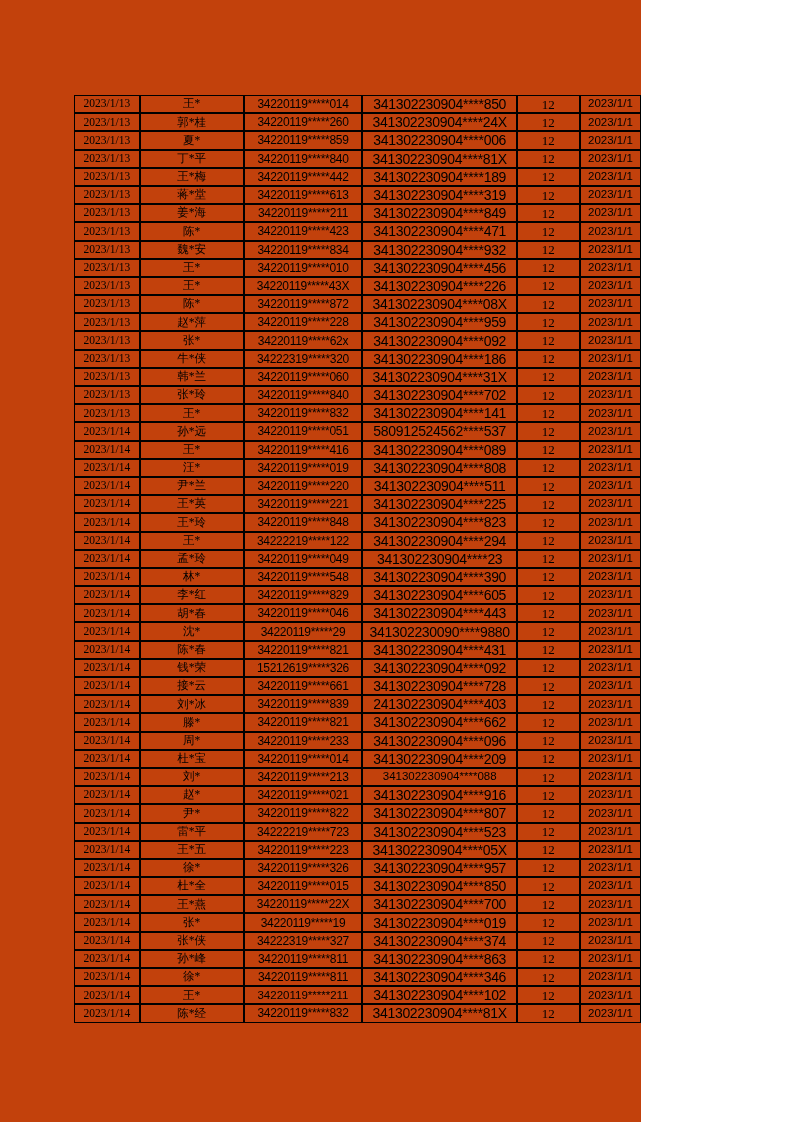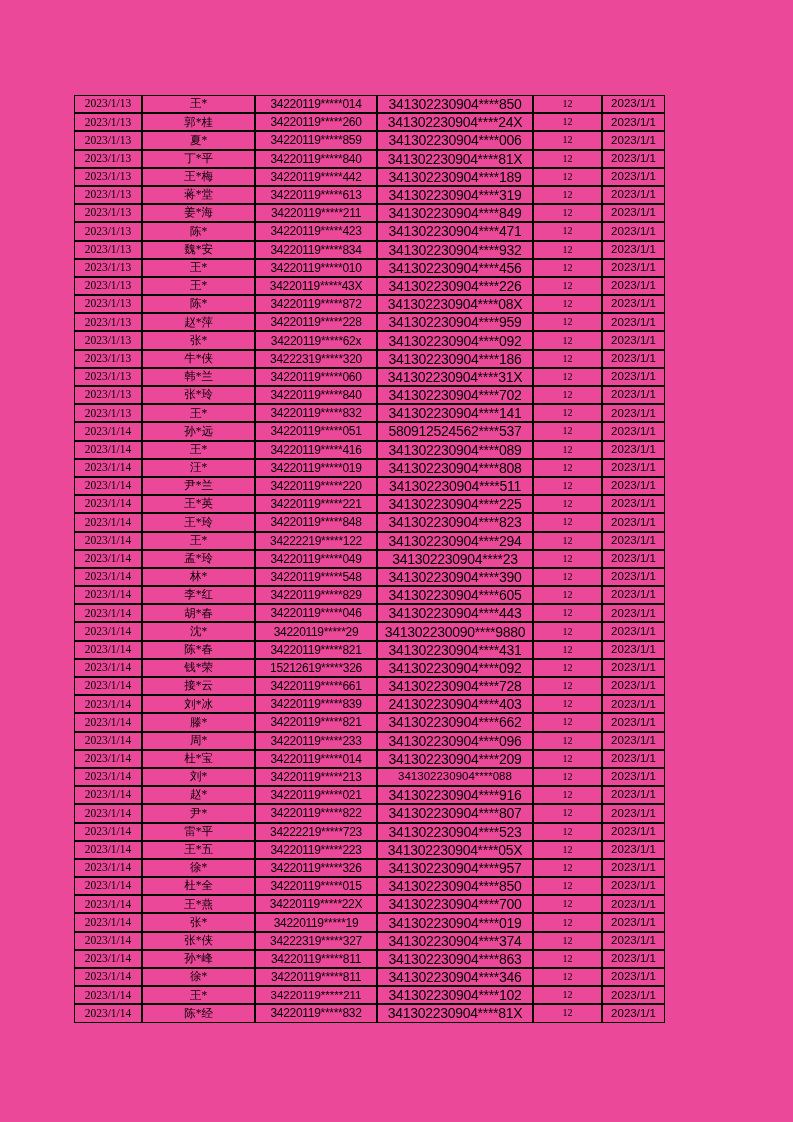--- a/index.html
+++ b/index.html
@@ -5,23 +5,23 @@
   html, body {
     margin: 0;
     padding: 0;
     background: #ffffff;
     width: 793px;
     height: 1122px;
     overflow: hidden;
   }
   .page {
     position: relative;
-    width: 793px;
+    width: 641px;
     height: 1122px;
-    background: #ec4899;
+    background: #c2410c;
   }
   table.records {
     position: absolute;
     left: 74px;
     top: 95px;
     border-collapse: separate;
     border-spacing: 0;
     table-layout: fixed;
     color: #000000;
   }
@@ -33,21 +33,21 @@
     vertical-align: middle;
     white-space: nowrap;
     overflow: hidden;
     line-height: 1;
   }
   
   td.col0 { font-family: "Liberation Serif", serif; font-size: 11.5px; }
   td.col1 { font-family: "Liberation Serif", serif; font-size: 11.5px; }
   td.col2 { font-family: "Liberation Sans", sans-serif; font-size: 12px; letter-spacing: -0.3px; }
   td.col3 { font-family: "Liberation Sans", sans-serif; font-size: 14px; letter-spacing: -0.3px; }
-  td.col4 { font-family: "Liberation Serif", serif; font-size: 10px; margin-left: 12px; }
+  td.col4 { font-family: "Liberation Serif", serif; font-size: 13px; margin-left: 12px; }
   td.col5 { font-family: Liberation Sans, sans-serif; font-size: 11.5px; }
   
   td.serif-variant {
     font-family: Liberation Sans, sans-serif;
     font-size: 11.5px !important;
     letter-spacing: 0 !important;
   }
 </style>
 </head>
 <body>

